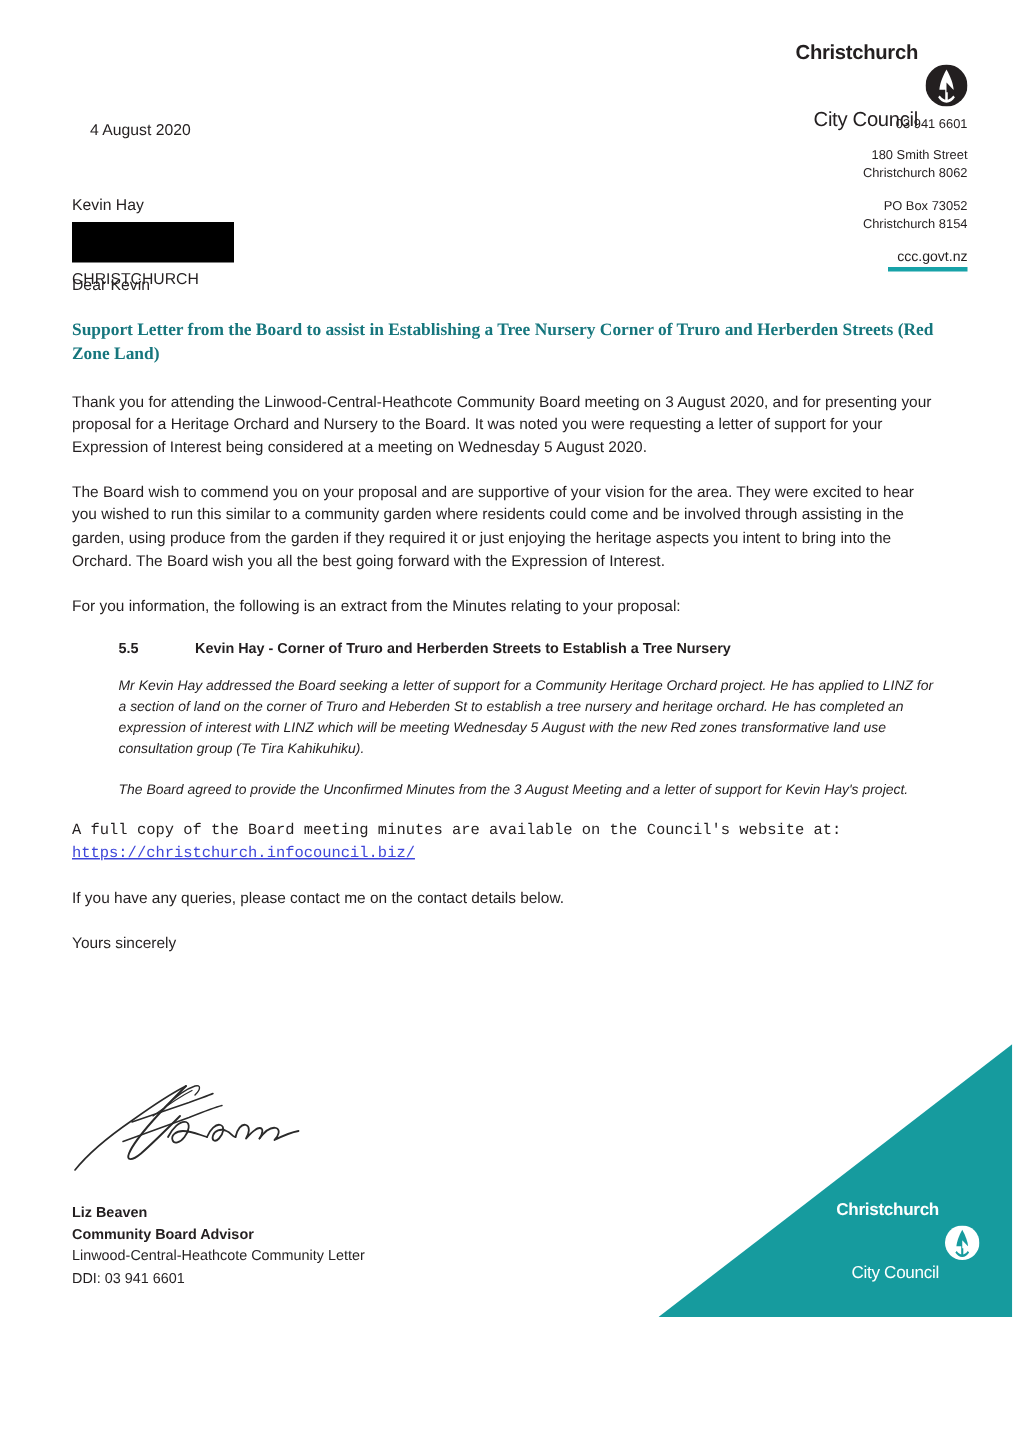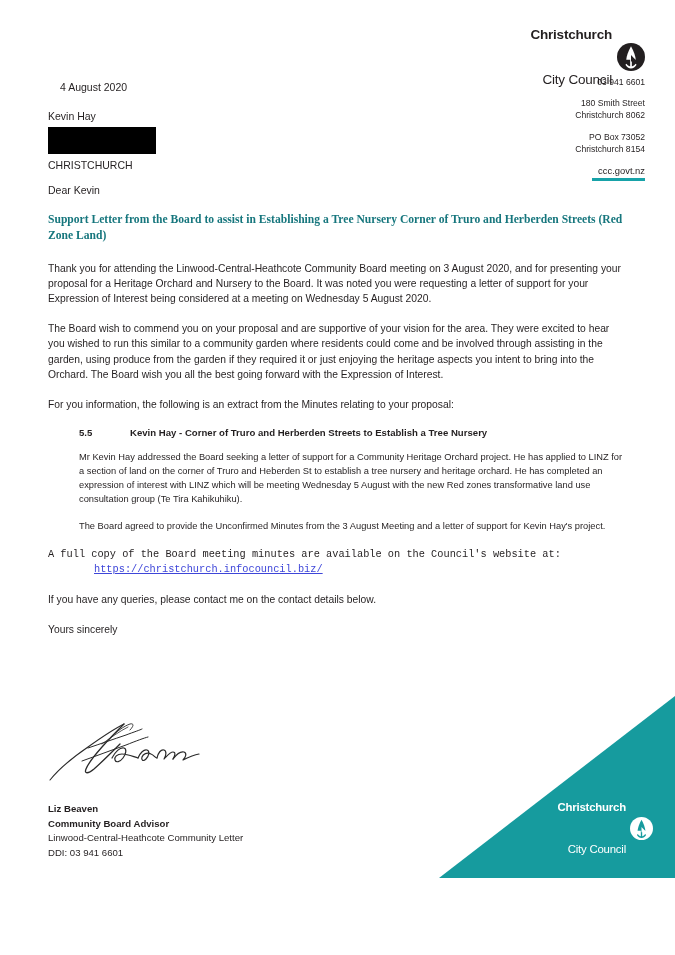--- a/index.html
+++ b/index.html
@@ -81,21 +81,21 @@
 
   
   .date {
     position: absolute;
     top: 81px;
     left: 60px;
     font-size: 10.5px;
   }
   .addressee {
     position: absolute;
-    top: 108px;
+    top: 129px;
     left: 48px;
     font-size: 10.5px;
     line-height: 1.55;
   }
   .redaction {
     display: block;
     width: 108px;
     height: 27px;
     background: #000000;
     margin: 3px 0 3px 0;
@@ -138,26 +138,26 @@
   .extract-heading .num {
     display: inline-block;
     width: 51px;
   }
   p.extract-para {
     margin: 0 0 13px 0;
     padding-left: 31px;
     font-size: 9.3px;
     line-height: 1.52;
     color: #231f20;
+    font-style: italic;
   }
   a.doc-link {
     color: #3e46d9;
     text-decoration: underline;
     font-size: 10.3px;
-    margin-left: 46px;
   }
   .link-para { margin: 0 0 15px 0; font-family: Liberation Mono, monospace; }
   .closing { margin-bottom: 0; }
 
   
   .signature-wrap {
     position: absolute;
     top: 714px;
     left: 44px;
     width: 190px;

